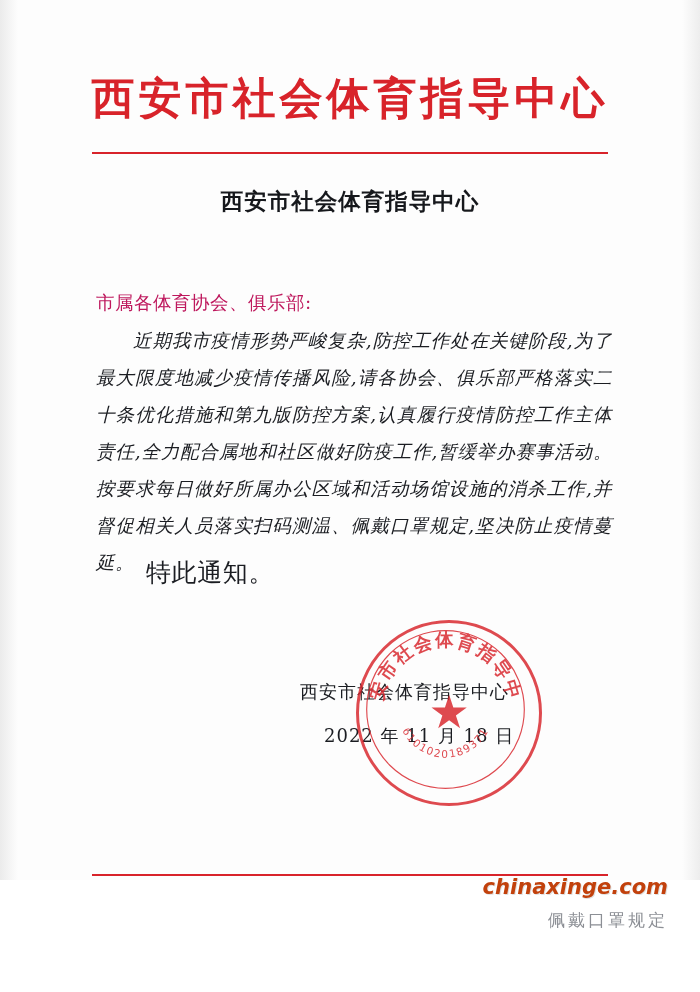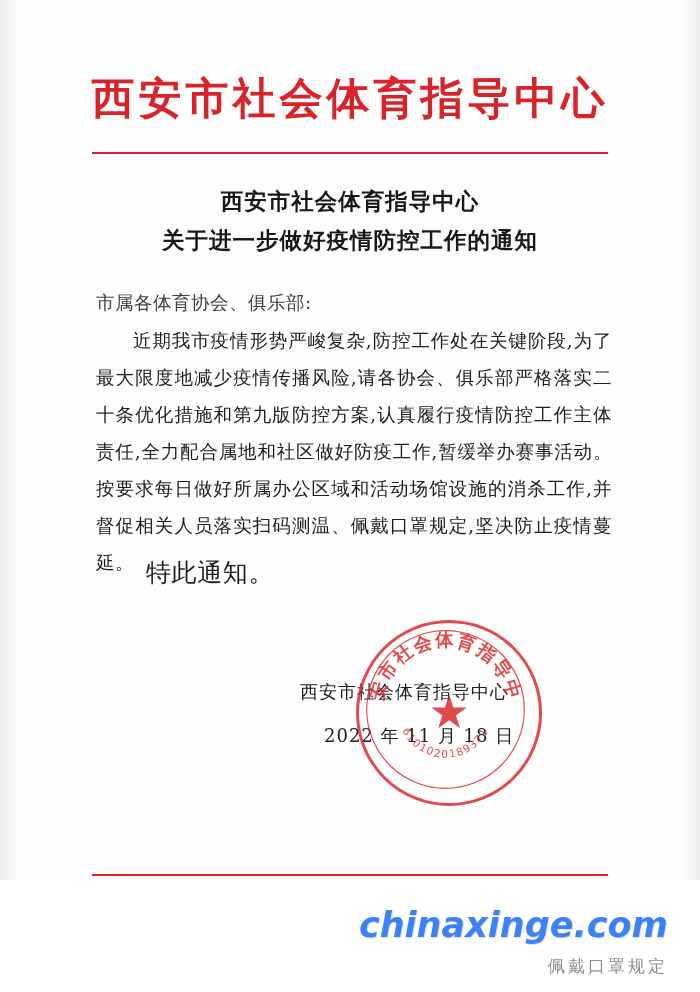--- a/index.html
+++ b/index.html
@@ -81,37 +81,38 @@
     color: #16181c;
     letter-spacing: 1px;
   }
 
   .salutation {
     position: absolute;
     left: 96px;
     top: 290px;
     font-family: "DejaVu Serif", "Liberation Serif", serif;
     font-size: 18.5px;
-    color: #404040;
+    color: #be185d;
     letter-spacing: 0.5px;
   }
 
   .body-text {
     position: absolute;
     left: 96px;
     width: 516px;
     top: 322px;
     font-family: "DejaVu Serif", "Liberation Serif", serif;
     font-size: 18.5px;
     line-height: 2.0;
     color: #1b1d22;
     text-align: justify;
     text-justify: inter-character;
     text-indent: 2em;
     letter-spacing: 0.6px;
+    font-style: italic;
   }
 
   .closing {
     position: absolute;
     left: 96px;
     width: 516px;
     top: 548px;
     font-family: "DejaVu Serif", "Liberation Serif", serif;
     font-size: 25px;
     line-height: 2.0;
@@ -174,26 +175,25 @@
   .watermark {
     position: absolute;
     right: 32px;
     top: 876px;
     text-align: right;
   }
   .watermark-main {
     font-family: "DejaVu Sans", "Liberation Sans", sans-serif;
     font-weight: bold;
     font-style: italic;
-    font-size: 35px;
-    color: #3b82f6;
+    font-size: 21px;
+    color: #c2410c;
     letter-spacing: 0px;
     line-height: 1.1;
     text-shadow: 1px 1px 0 rgba(0,0,0,0.12);
-    margin-top: 30px;
   }
   .watermark-sub {
     margin-top: 10px;
     font-family: "DejaVu Sans", "Liberation Sans", sans-serif;
     font-size: 17px;
     color: #8c8f95;
     letter-spacing: 3px;
   }
 </style>
 </head>
@@ -202,21 +202,20 @@
 <div class="page">
 
   <div class="letterhead">
     <div class="letterhead-title">西安市社会体育指导中心</div>
   </div>
 
   <div class="header-rule"></div>
 
   <div class="doc-title">
     <div>西安市社会体育指导中心</div>
-    <div>关于进一步做好疫情防控工作的通知</div>
   </div>
 
   <div class="salutation">市属各体育协会、俱乐部:</div>
 
   <div class="body-text">近期我市疫情形势严峻复杂,防控工作处在关键阶段,为了最大限度地减少疫情传播风险,请各协会、俱乐部严格落实二十条优化措施和第九版防控方案,认真履行疫情防控工作主体责任,全力配合属地和社区做好防疫工作,暂缓举办赛事活动。按要求每日做好所属办公区域和活动场馆设施的消杀工作,并督促相关人员落实扫码测温、佩戴口罩规定,坚决防止疫情蔓延。</div>
 
   <div class="closing">特此通知。</div>
 
   <div class="sign-block">
     <div class="sign-org">西安市社会体育指导中心</div>

